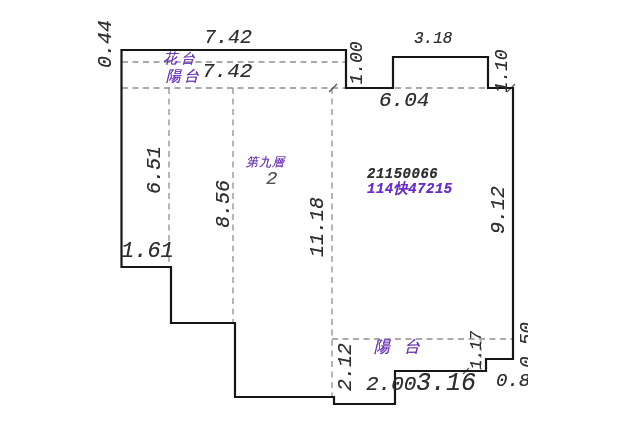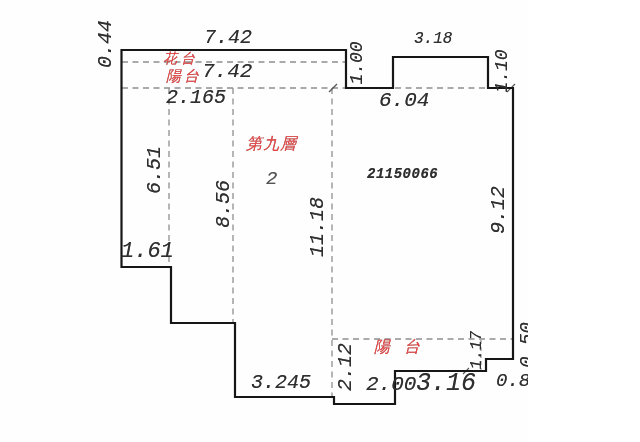--- a/index.html
+++ b/index.html
@@ -14,21 +14,21 @@
   #plan svg{position:absolute;left:0;top:0;}
   .lbl{
     position:absolute;
     color:#2f2f2f;
     white-space:nowrap;
     line-height:1;
     text-shadow:0 0 0.5px rgba(40,40,40,.6);
   }
   .dim{font-family:"Liberation Mono", monospace;}
   .vert{transform:translate(-50%,-50%) rotate(-90deg);}
-  .cjk{font-family:"Liberation Sans", sans-serif;color:#ef4444;}
+  .cjk{font-family:"Liberation Sans", sans-serif;color:#6d28d9;}
   .bold{font-weight:bold;margin-top:40px;}
   .watermark{color:#4a4a4a;}
 </style>
 </head>
 <body>
 
 <div id="plan">
 
   <svg width="640" height="442" viewBox="0 0 640 442">
 
@@ -43,41 +43,40 @@
     <path d="M329,92 L337,84" stroke="#555" stroke-width="1.2"></path>
     <path d="M507,92 L515,84" stroke="#555" stroke-width="1.2"></path>
     <path d="M463,374 L469,368" stroke="#555" stroke-width="1.1"></path>
 
     <path d="M121.5,50 H346 V88 H393 V57 H488 V88 H513 V359 H486 V371 H395 V404 H334 V397 H235 V323 H171 V267 H121.5 Z" fill="none" stroke="#161616" stroke-width="2.2" stroke-linejoin="miter"></path>
   </svg>
 
   <div class="lbl dim" style="left:204px;top:28px;font-size:20px;">7.42</div>
   <div class="lbl dim" style="left:406px;top:31px;font-size:16px;margin-left:8px;">3.18</div>
   <div class="lbl dim" style="left:202px;top:61px;font-size:21px;">7.42</div>
-  <div class="lbl dim" style="left:166px;top:88px;font-size:20px;">2.165</div>
   <div class="lbl dim" style="left:379px;top:90px;font-size:21px;">6.04</div>
   <div class="lbl dim" style="left:121px;top:241px;font-size:22px;">1.61</div>
-  <div class="lbl dim" style="left:251px;top:373px;font-size:20px;">3.245</div>
   <div class="lbl dim" style="left:334px;top:374px;font-size:21px;margin-left:32px;">2.00</div>
   <div class="lbl dim" style="left:416px;top:371px;font-size:25px;">3.16</div>
   <div class="lbl dim" style="left:496px;top:372px;font-size:19px;">0.88</div>
 
   <div class="lbl dim vert" style="left:106px;top:44px;font-size:20px;">0.44</div>
   <div class="lbl dim vert" style="left:357px;top:63px;font-size:18px;">1.00</div>
   <div class="lbl dim vert" style="left:502px;top:71px;font-size:18px;">1.10</div>
   <div class="lbl dim vert" style="left:155px;top:170px;font-size:20px;">6.51</div>
   <div class="lbl dim vert" style="left:224px;top:204px;font-size:20px;">8.56</div>
   <div class="lbl dim vert" style="left:318px;top:227px;font-size:20px;">11.18</div>
   <div class="lbl dim vert" style="left:499px;top:210px;font-size:20px;">9.12</div>
   <div class="lbl dim vert" style="left:346px;top:367px;font-size:20px;">2.12</div>
   <div class="lbl dim vert" style="left:477px;top:350px;font-size:16px;">1.17</div>
   <div class="lbl dim vert" style="left:527px;top:345px;font-size:19px;">0.50</div>
 
   <div class="lbl cjk" style="left:163px;top:51px;font-size:14px;letter-spacing:4px;">花台</div>
   <div class="lbl cjk" style="left:166px;top:68px;font-size:15px;letter-spacing:3px;">陽台</div>
-  <div class="lbl cjk" style="left:246px;top:136px;font-size:16px;letter-spacing:1px;">第九層</div>
+  <div class="lbl cjk" style="left:246px;top:156px;font-size:12px;letter-spacing:1px;">第九層</div>
   <div class="lbl dim" style="left:266px;top:170px;font-size:19px;color:#555;">2</div>
   <div class="lbl cjk" style="left:374px;top:339px;font-size:16px;letter-spacing:14px;">陽台</div>
 
   <div class="lbl dim bold" style="left:367px;top:127px;font-size:14px;letter-spacing:0.5px;">21150066</div>
+  <div class="lbl cjk bold" style="left:367px;top:142px;font-size:14px;font-family:'Liberation Mono',monospace;letter-spacing:0.5px;">114快47215</div>
 
 
 </div>
 
 </body></html>

